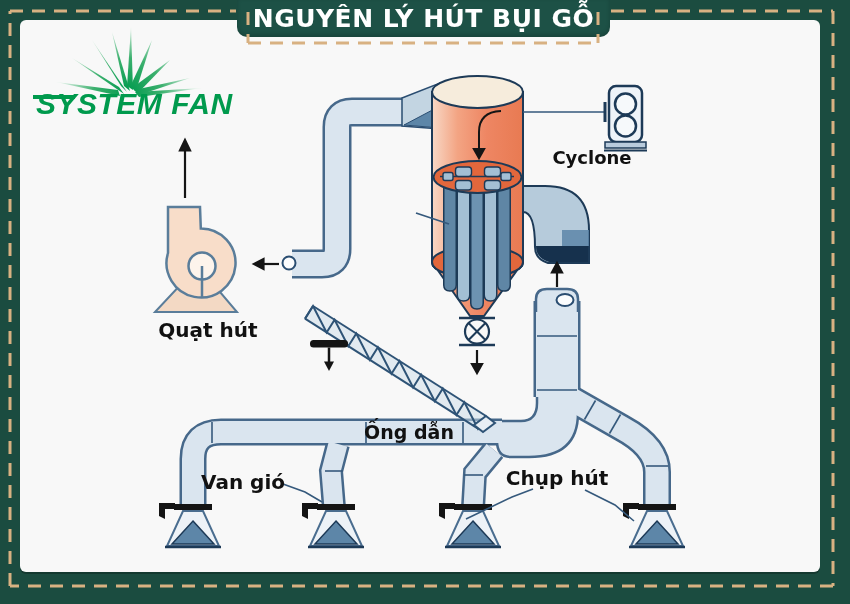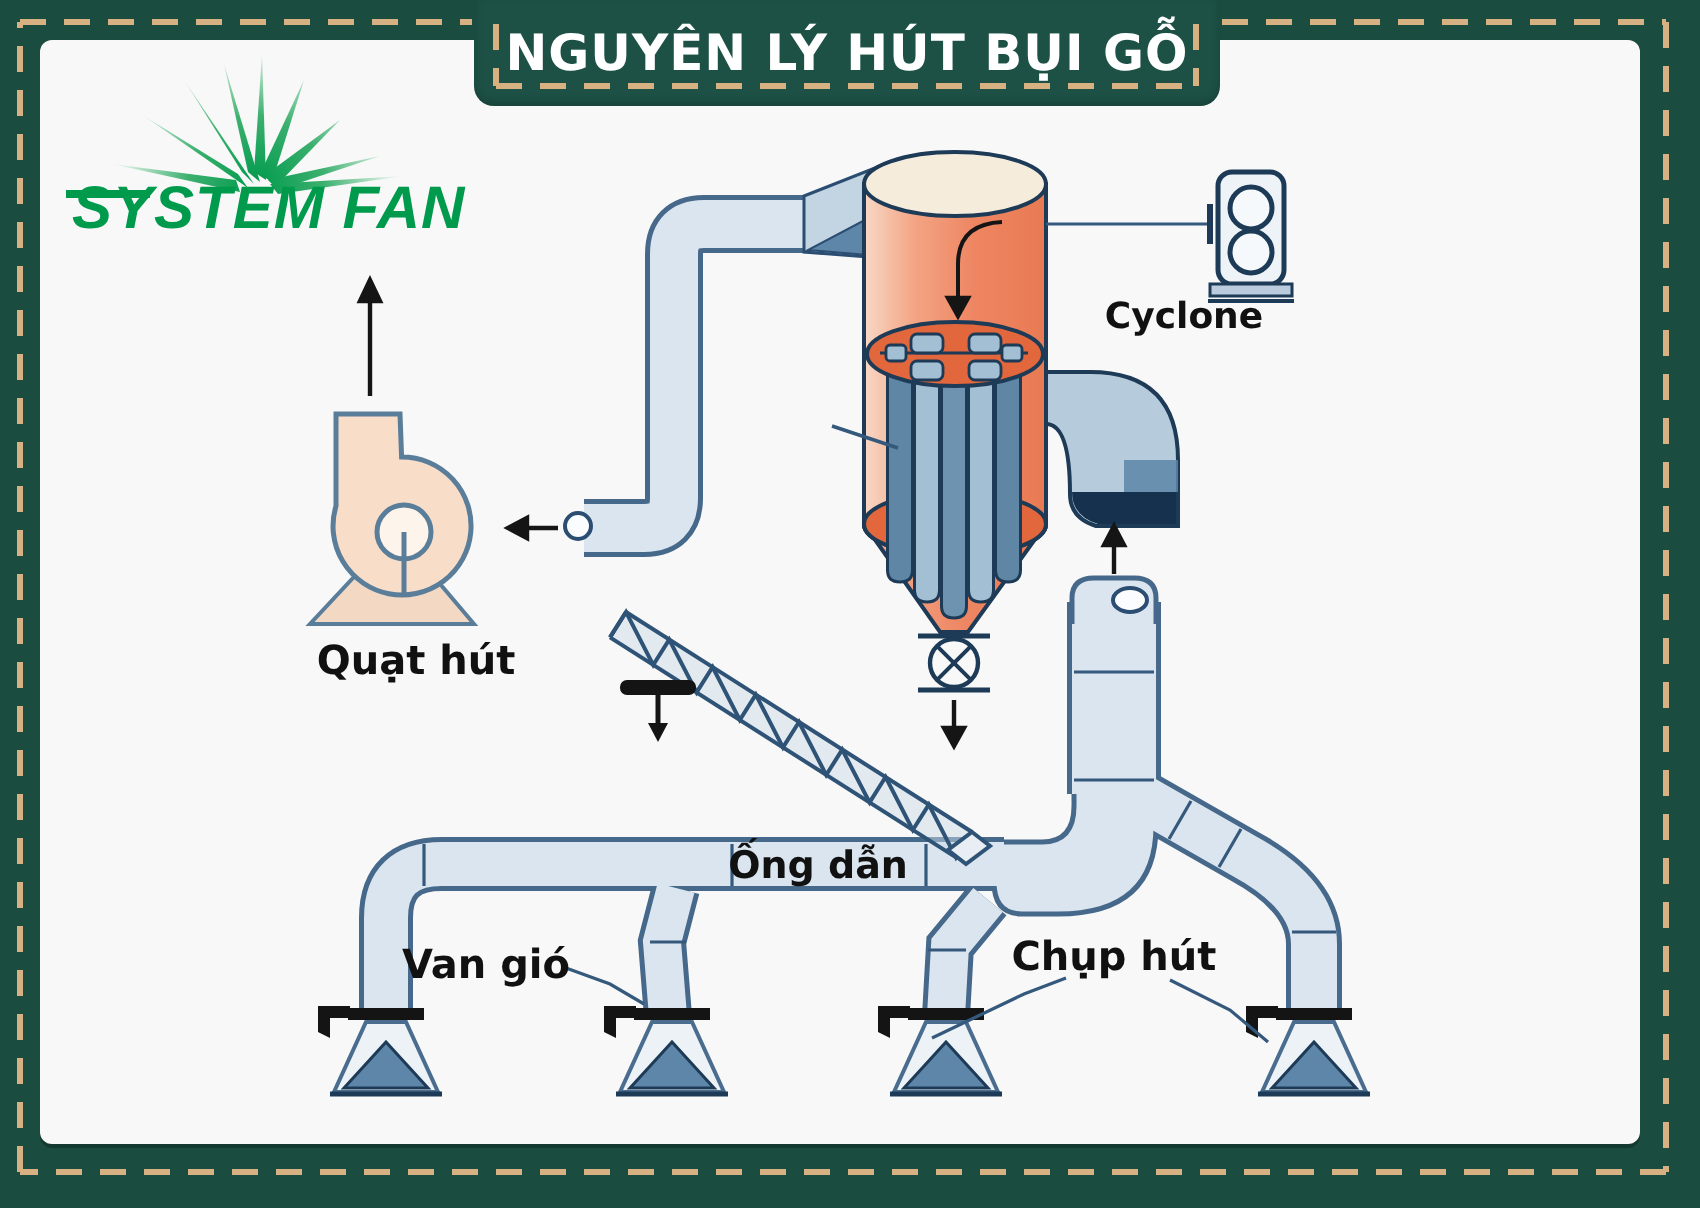--- a/index.html
+++ b/index.html
@@ -1,20 +1,20 @@
 <!DOCTYPE html>
 <html><head>
 <meta charset="utf-8">
 <style>
   html,body{margin:0;padding:0;background:#222;}
   .page{position:relative;width:850px;height:604px;background:#1b4c40;overflow:hidden;
         font-family:"DejaVu Sans","Liberation Sans",sans-serif;}
   .panel{position:absolute;left:20px;top:20px;width:800px;height:552px;background:#f8f8f8;
          border-radius:6px;box-shadow:0 2px 0 rgba(0,0,0,.25);}
-  .banner{position:absolute;left:237px;top:0;width:373px;height:53px;background:#1d5146;
+  .banner{position:absolute;left:237px;top:0;width:373px;height:37px;background:#1d5146;
           border-radius:0 0 10px 10px;display:flex;align-items:center;justify-content:center;
           box-shadow:inset 0 -2px 4px rgba(0,0,0,.18);}
   .banner h1{margin:0;color:#ffffff;font-size:25px;font-weight:700;letter-spacing:.5px;white-space:nowrap;}
   svg.overlay{position:absolute;left:0;top:0;pointer-events:none;}
   .lbl{font-family:"DejaVu Sans","Liberation Sans",sans-serif;font-weight:bold;fill:#111111;}
   .logo-text{font-family:"Liberation Sans","DejaVu Sans",sans-serif;font-weight:bold;font-style:italic;
              fill:#009a4d;letter-spacing:.5px;}
 </style>
 </head>
 <body>

